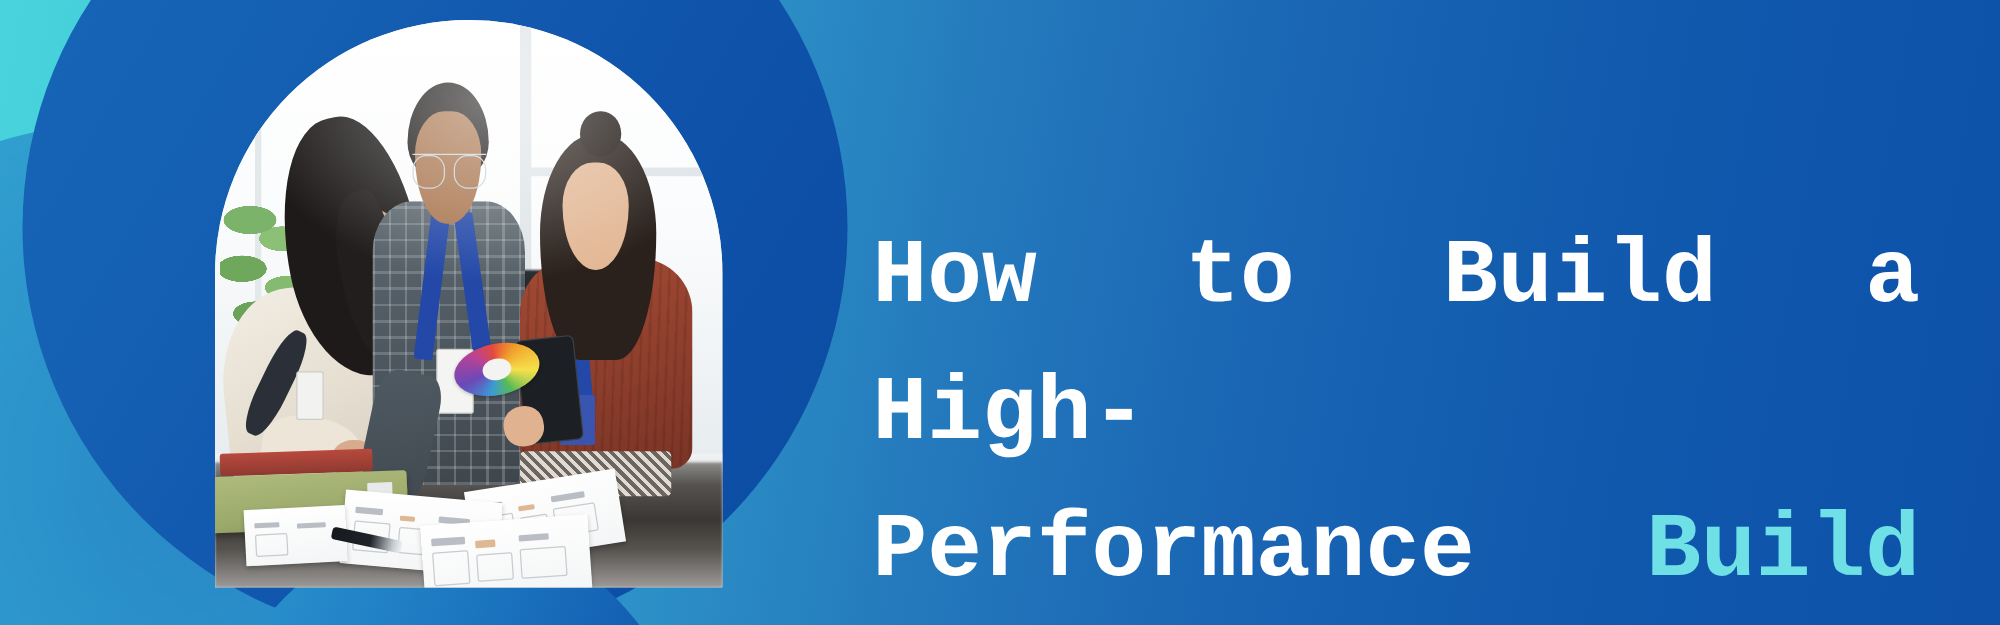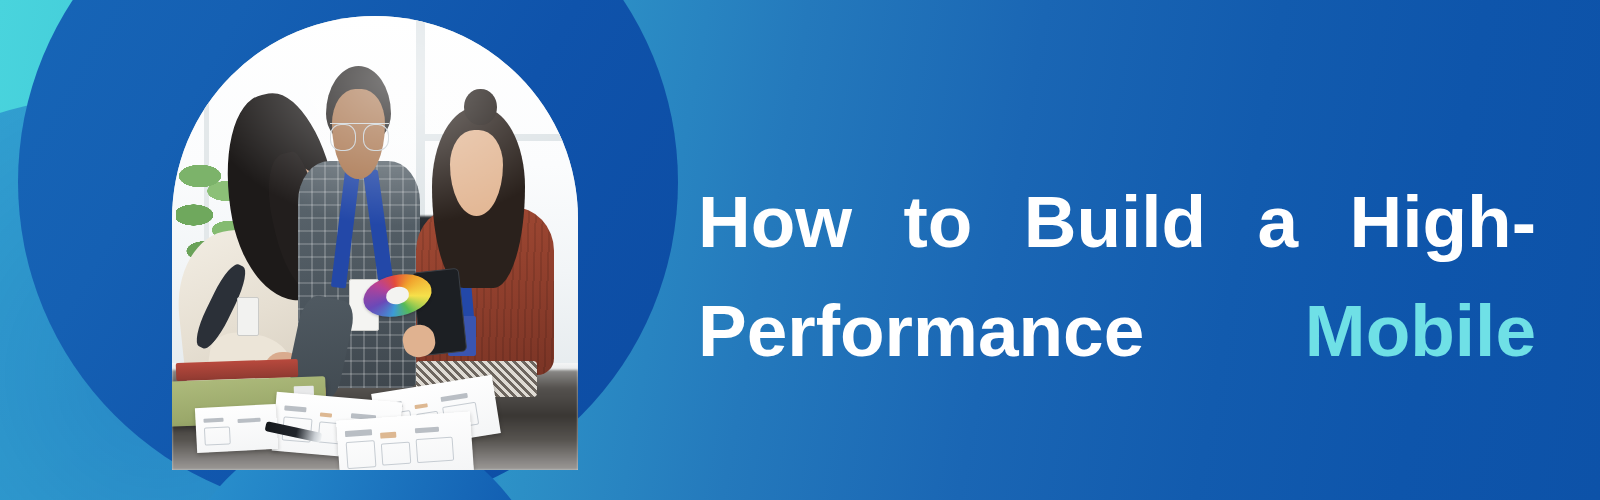--- a/index.html
+++ b/index.html
@@ -5,21 +5,21 @@
   html, body {
     margin: 0;
     padding: 0;
     background: #ffffff;
   }
   #banner {
     position: relative;
     width: 1600px;
     height: 500px;
     overflow: hidden;
-    font-family: Liberation Sans, sans-serif;
+    font-family: Liberation Mono, monospace;
   }
 
   
   .bg-base {
     position: absolute;
     inset: 0;
     background: linear-gradient(100deg,
                 #49d4dd 0%,
                 #44cdd9 7%,
                 #3bb9d4 16%,
@@ -436,16 +436,16 @@
         <i style="left:52%;top:28%;width:28%;height:9%"></i>
       </div>
 
       <div class="pen"></div>
       <div class="photo-glare"></div>
     </div>
   </div>
 
   <h1 class="headline">
     <span class="ln just">How to Build a High-</span>
-    <span class="ln just"><span>Performance</span> <span class="accent">Mobile</span></span>
+    <span class="ln just"><span>Performance</span> <span class="accent">Build</span></span>
   </h1>
 
 </div>
 
 </body></html>

